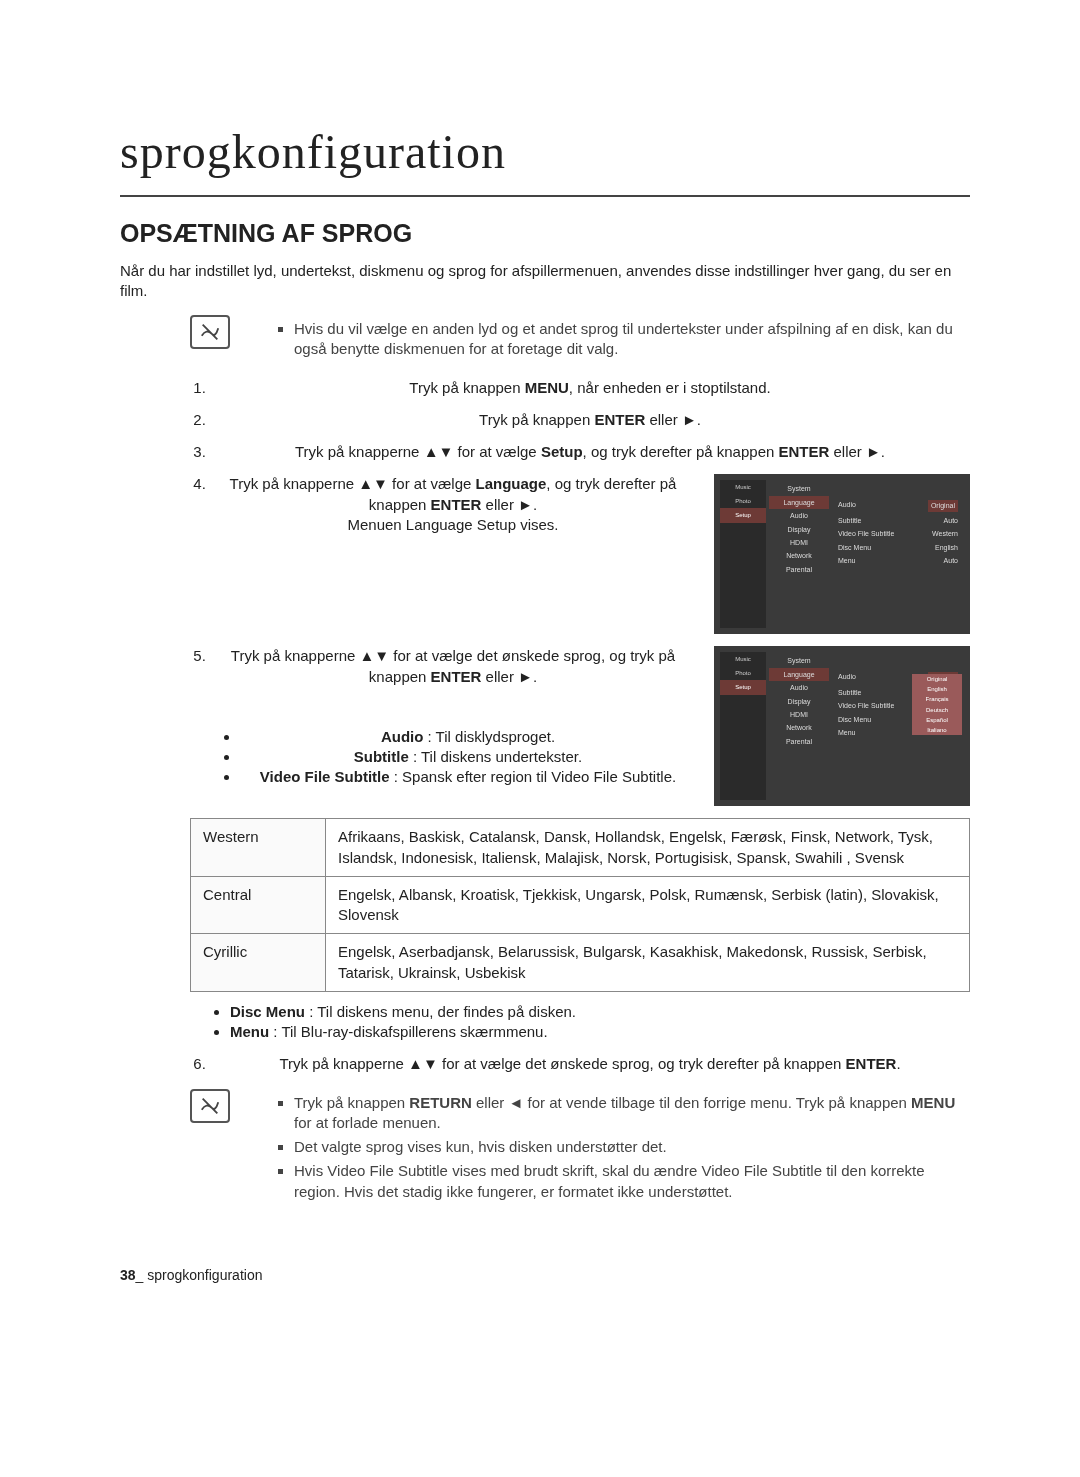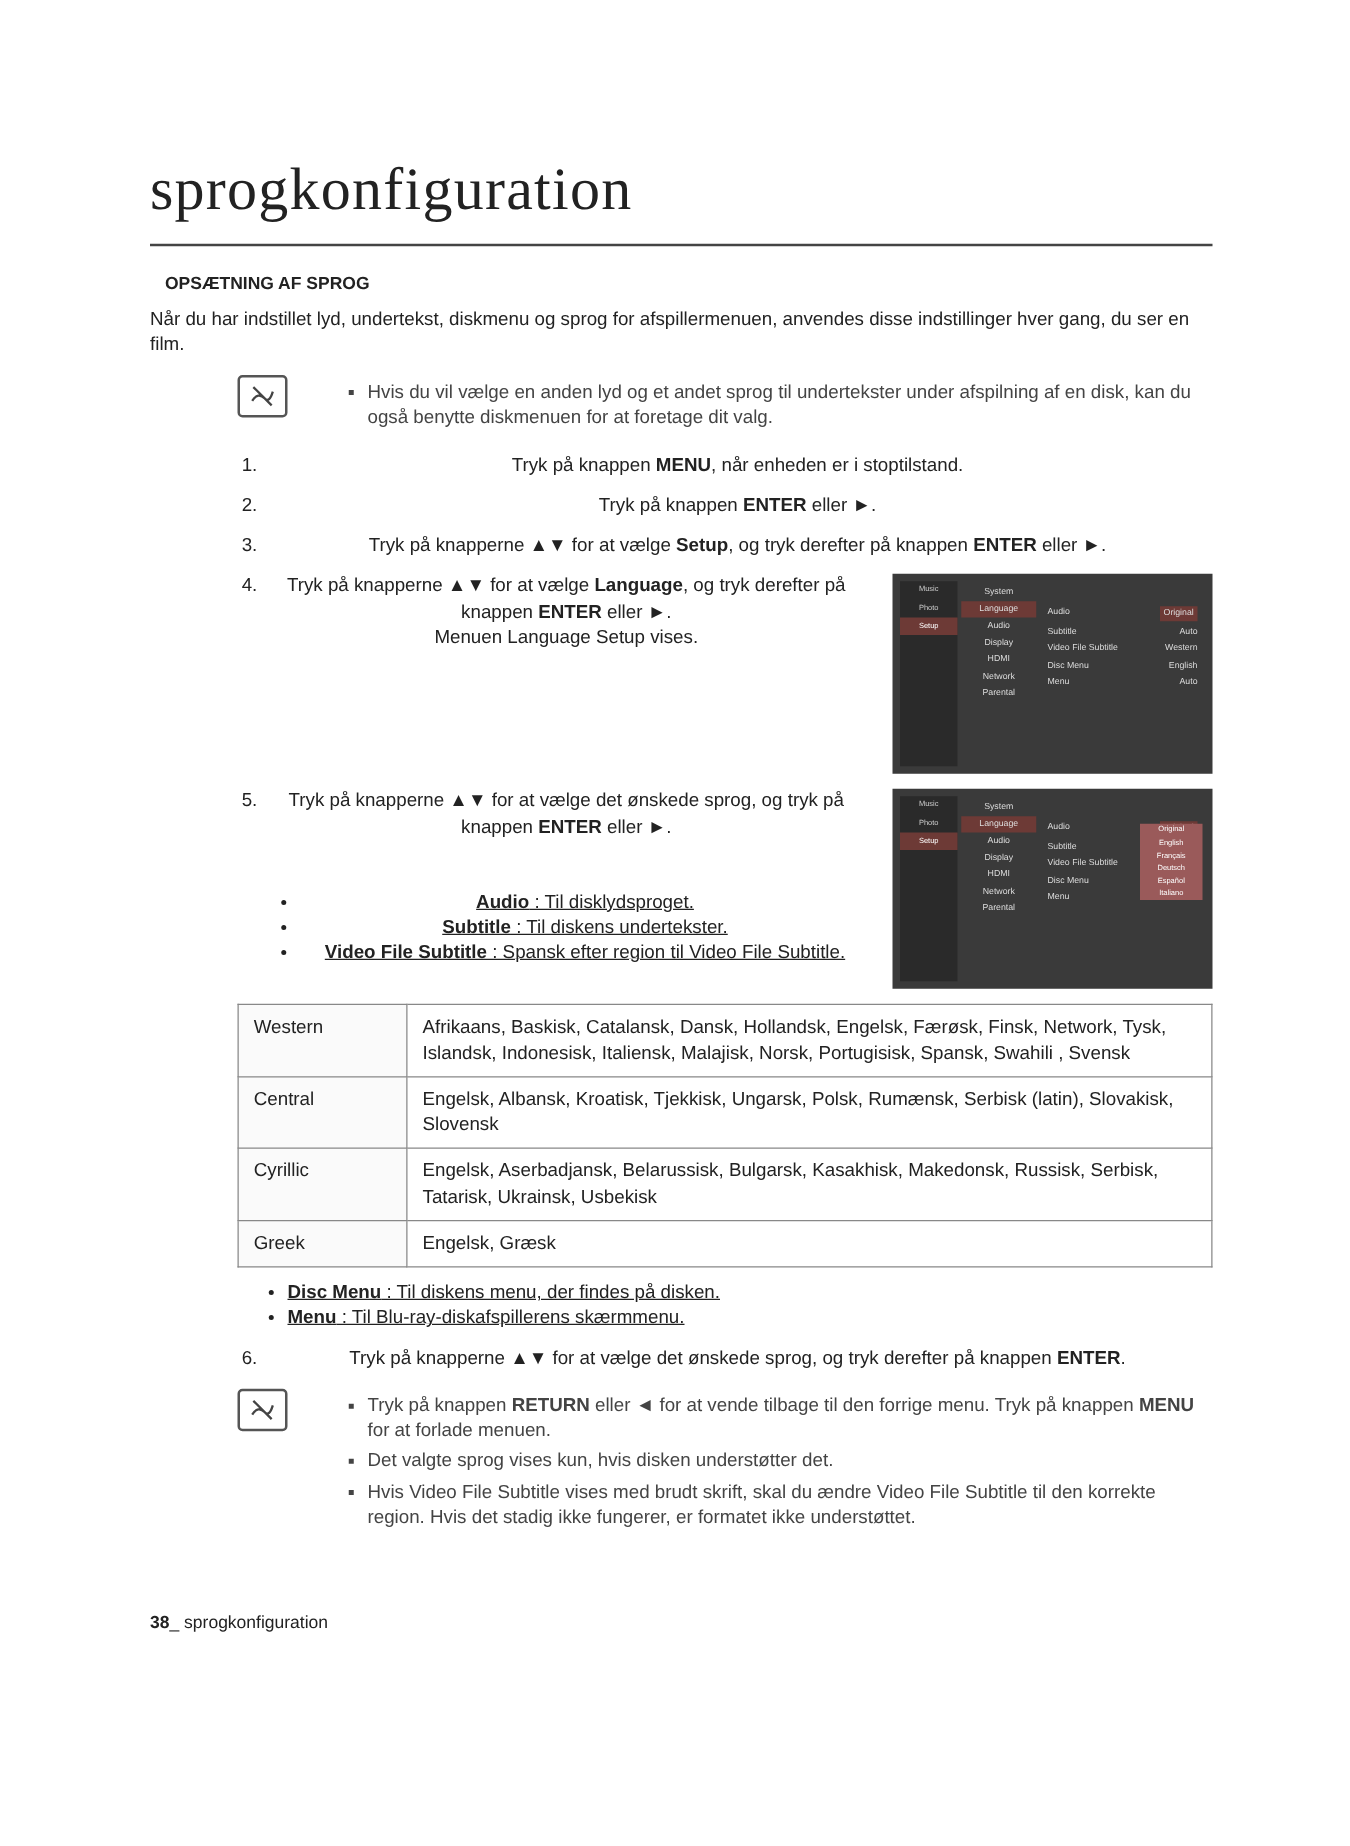--- a/index.html
+++ b/index.html
@@ -17,23 +17,23 @@
   h1.chapter {
     font-family: Georgia, "Times New Roman", serif;
     font-weight: 300;
     font-size: 48px;
     letter-spacing: 1px;
     margin: 0 0 14px 0;
     border-bottom: 2px solid #444;
     padding-bottom: 10px;
   }
   h2.section {
-    font-size: 14px;
+    font-size: 25px;
     font-weight: bold;
-    margin: 20px 0 10px 12px;
+    margin: 20px 0 10px 0;
   }
   p { margin: 8px 0; }
   ol.steps { list-style: decimal; padding-left: 20px; margin: 12px 0 0 70px; }
   ol.steps > li { margin: 6px 0 12px 0; text-align: center; }
   .note-row {
     display: flex;
     align-items: flex-start;
     margin: 14px 0 14px 70px;
     gap: 32px;
   }
@@ -79,21 +79,21 @@
     border: 1px solid #888;
     padding: 8px 12px;
     text-align: left;
     vertical-align: top;
   }
   table.subtypes th {
     font-weight: normal;
     background: #fafafa;
     width: 110px;
   }
-  ul.bullets { list-style: disc; padding-left: 110px; margin: 8px 0; text-decoration: underline; }
+  ul.bullets { list-style: disc; padding-left: 110px; margin: 8px 0; }
   ul.bullets.inner { padding-left: 30px; margin-left: 0; }
   .footer {
     margin-top: 60px; font-size: 14px;
   }
   .footer .pg { font-weight: bold; }
 </style>
 </head>
 <body>
 
 <h1 class="chapter">sprogkonfiguration</h1>
@@ -240,24 +240,20 @@
         <td>Afrikaans, Baskisk, Catalansk, Dansk, Hollandsk, Engelsk, Færøsk, Finsk, Network, Tysk, Islandsk, Indonesisk, Italiensk, Malajisk, Norsk, Portugisisk, Spansk, Swahili , Svensk</td>
       </tr>
   <tr>
         <th>Central</th>
         <td>Engelsk, Albansk, Kroatisk, Tjekkisk, Ungarsk, Polsk, Rumænsk, Serbisk (latin), Slovakisk, Slovensk</td>
       </tr>
   <tr>
         <th>Cyrillic</th>
         <td>Engelsk, Aserbadjansk, Belarussisk, Bulgarsk, Kasakhisk, Makedonsk, Russisk, Serbisk, Tatarisk, Ukrainsk, Usbekisk</td>
       </tr>
-  <tr>
-        <th>Greek</th>
-        <td>Engelsk, Græsk</td>
-      </tr>
 </tbody>
   </table>
 
 <ul class="bullets">
   <li><span class="bold">Disc Menu</span><span> : Til diskens menu, der findes på disken.</span></li>
   <li><span class="bold">Menu</span><span> : Til Blu-ray-diskafspillerens skærmmenu.</span></li>
 </ul>
 
 <ol class="steps" start="6">
   <li>

